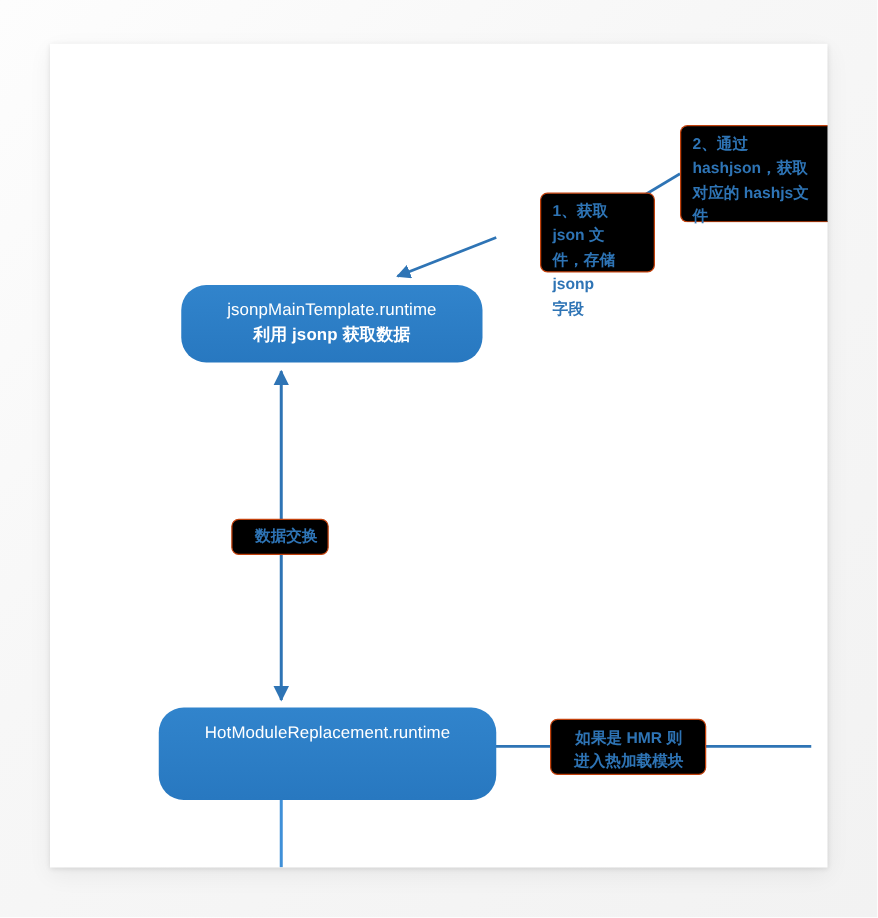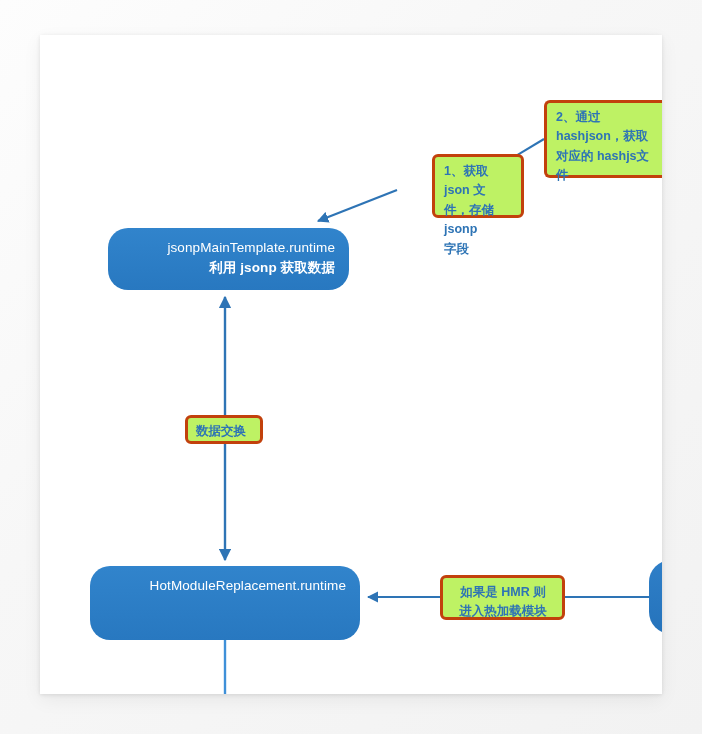--- a/index.html
+++ b/index.html
@@ -48,22 +48,23 @@
     position: absolute;
     box-sizing: border-box;
     background: #2f7fc8;
     background: linear-gradient(180deg, #3184cc 0%, #2878c0 100%);
     color: #ffffff;
     border-radius: 20px;
     padding: 10px 14px 11px 14px;
     line-height: 1.45;
     font-size: 13.5px;
     letter-spacing: .1px;
-    text-align: right;
+    text-align: center;
     white-space: nowrap;
+    margin-left: 37px;
   }
   .node .l1 { display: block; }
   .node .l2 { display: block; font-weight: bold; }
 
   #node-jsonp {
     left: 68px;
     top: 193px;
     width: 241px;
     height: 62px;
   }
@@ -81,22 +82,22 @@
     height: 74px;
     border-radius: 22px;
     background: linear-gradient(180deg, #2f7fc8 0%, #2573bb 100%);
     padding: 0;
   }
 
   
   .label {
     position: absolute;
     box-sizing: border-box;
-    background: #bef264;
-    border: 3px solid #c2410c;
+    background: #000000;
+    border: 1px solid #c2410c;
     border-radius: 6px;
     color: #2e74b5;
     font-size: 12.5px;
     line-height: 1.55;
     padding: 5px 8px 6px 9px;
     text-align: left;
     font-weight: 600;
   }
   .label span { display: block; }
 
@@ -114,21 +115,21 @@
     height: 78px;
     border-right: none;
     border-radius: 6px 0 0 6px;
   }
   #label-exchange {
     left: 145px;
     top: 380px;
     width: 78px;
     height: 29px;
     padding: 4px 8px;
-    text-align: left;
+    text-align: right;
     white-space: nowrap;
   }
   #label-hmr {
     left: 400px;
     top: 540px;
     width: 125px;
     height: 45px;
     text-align: center;
   }
 </style>

